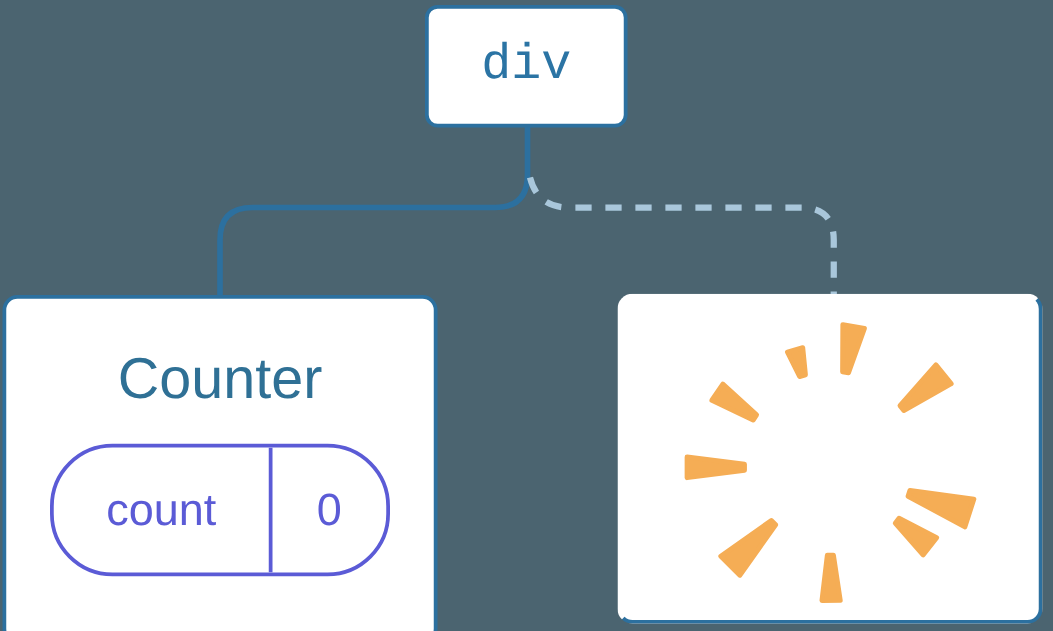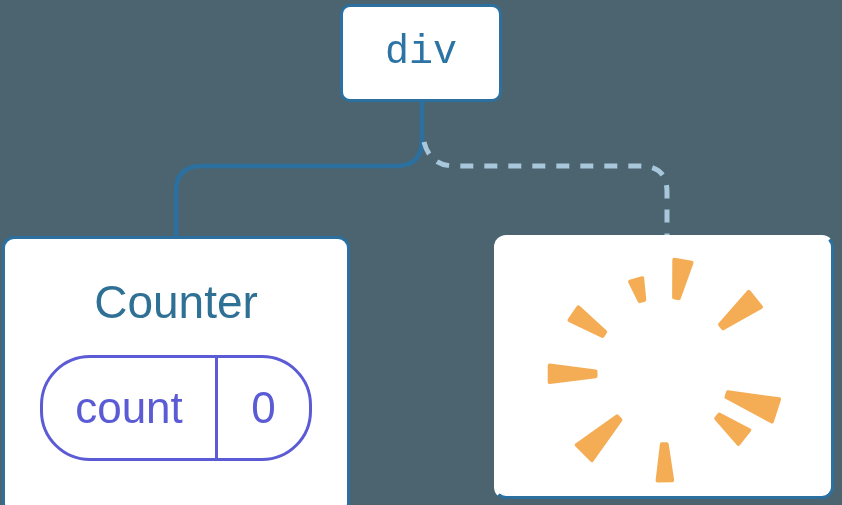--- a/index.html
+++ b/index.html
@@ -81,21 +81,21 @@
     border-radius: 50px;
     display: flex;
     align-items: stretch;
     overflow: hidden;
   }
   .pill-cell {
     display: flex;
     align-items: center;
     justify-content: center;
     color: var(--state_pill, #5B5BD6);
-    font-size: 44px;
+    font-size: 36px;
     line-height: 1;
   }
   .pill-key { width: 172px; }
   .pill-divider {
     width: 3px;
     background: var(--state_pill, #5B5BD6);
   }
   .pill-value { flex: 1; }
   .removed-node {
     left: 494px;

